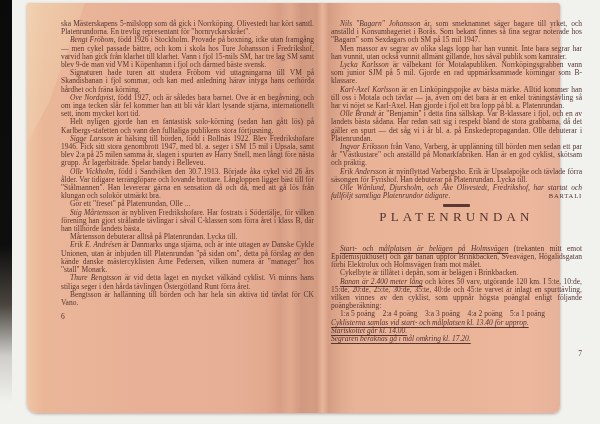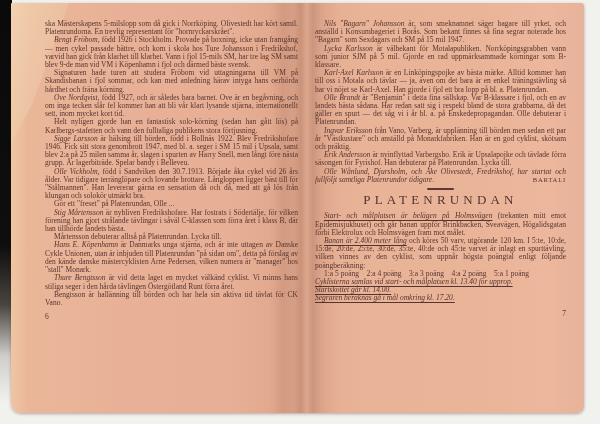--- a/index.html
+++ b/index.html
@@ -6,27 +6,28 @@
   body{
     width:600px;height:424px;position:relative;overflow:hidden;
     background:#f1f1ee;
     font-family:"Liberation Serif","DejaVu Serif",serif;
   }
   .black-edge{
     position:absolute;left:0;top:0;width:12px;height:424px;
     background:linear-gradient(180deg,#0a0a0a 0%,#0e0e0e 58%,#4a453f 72%,#cfcecb 84%,#f1f1ee 95%);
   }
   .paper{
-    position:absolute;left:11px;top:3px;width:573px;height:410px;
+    position:absolute;left:27px;top:3px;width:505px;height:410px;
     border-radius:2px 3px 7px 10px;
     background:linear-gradient(90deg,
       #efc5a4 0%, #eab698 3%, #e8b197 20%, #e7b096 38%,
       #e2a98e 45%, #d89f86 47.5%, #e2ab90 49.5%, #d69e85 51.5%,
       #e5ae93 54%, #e9b398 62%, #eab499 82%, #ecb79c 94%, #e6b29a 100%);
     box-shadow:0 1px 3px rgba(60,30,20,.35);
+    padding-left:28px;
   }
   .corner-light{
     position:absolute;left:0;top:0;width:58px;height:160px;
     background:linear-gradient(105deg,#f2d6b4 0%,#eeca aa 40%,rgba(238,200,165,.0) 85%);
     background:linear-gradient(105deg,#f2d6b4 0%,#edc7a6 45%,rgba(238,200,165,0) 90%);
     clip-path:polygon(0 0,100% 0,38% 62%,0 88%);
     opacity:.75;pointer-events:none;
   }
   .gutter{
     position:absolute;left:262px;top:0;width:66px;height:100%;
@@ -49,21 +50,21 @@
   .seg-i{font-style:italic;}
   .seg-iu{font-style:italic;text-decoration:underline;text-underline-offset:1.5px;}
   .byline{
     text-align:right;font-size:6.6px;letter-spacing:.8px;color:#563530;
     margin-top:-8px;
   }
   .divider{
     width:27px;height:2.4px;background:#5c3931;margin:5px auto 2px auto;border-radius:1px;
   }
   .section-title{
-    margin:1px 0 4px 0;text-align:center;color:#53332d;
+    margin:1px 0 20px 0;text-align:center;color:#53332d;
     font-size:13px;font-weight:normal;letter-spacing:4.2px;font-family:"Liberation Serif",serif;
   }
   .pnum{font-size:7.5px;color:#563530;margin-top:5px;}
   .pnum-left{text-align:left;}
   .pnum-right{text-align:right;margin-top:6px;}
 </style>
 </head>
 <body>
 
 <div class="black-edge"></div>
@@ -77,42 +78,44 @@
         <p class="para"><span class="seg-n">ska Mästerskapens 5-milslopp som då gick i Norrköping. Olivestedt har kört samtl. Platenrundorna. En trevlig representant för "hornryckarskrået".</span></p>
         <p class="para gap ind"><span class="seg-i">Bengt Fröbom,</span><span class="seg-n"> född 1926 i Stockholm. Provade på boxning, icke utan framgång — men cykel passade bättre, och kom i skola hos Ture Johansson i Fredrikshof, varvid han gick från klarhet till klarhet. Vann i fjol 15-mils SM, har tre lag SM samt blev 9-de man vid VM i Köpenhamn i fjol och därmed bäste svensk.</span></p>
         <p class="para ind"><span class="seg-n">Signaturen hade turen att studera Fröbom vid uttagningarna till VM på Skandisbanan i fjol sommar, och kan med anledning härav intyga hans oerhörda hårdhet och fräna körning.</span></p>
         <p class="para gap ind"><span class="seg-i">Ove Nordqvist,</span><span class="seg-n"> född 1927, och är således bara barnet. Ove är en begåvning, och om inga tecken slår fel kommer han att bli vår klart lysande stjärna, internationellt sett, inom mycket kort tid.</span></p>
         <p class="para ind"><span class="seg-n">Helt nyligen gjorde han en fantastisk solo-körning (sedan han gått lös) på Karlbergs-stafetten och vann den fulltaliga publikens stora förtjusning.</span></p>
         <p class="para gap ind"><span class="seg-i">Sigge Larsson</span><span class="seg-n"> är hälsing till börden, född i Bollnäs 1922. Blev Fredrikshofare 1946. Fick sitt stora genombrott 1947, med bl. a. seger i SM 15 mil i Upsala, samt blev 2:a på 25 milen samma år, slagen i spurten av Harry Snell, men långt före nästa grupp. Är lagerbiträde. Spelar bandy i Belleveu.</span></p>
         <p class="para gap ind"><span class="seg-i">Olle Vickholm,</span><span class="seg-n"> född i Sandviken den 30.7.1913. Började åka cykel vid 26 års ålder. Var tidigare terränglöpare och lovande brottare. Långloppen ligger bäst till för "Stålmannen". Han levererar gärna en sensation då och då, med att gå lös från klungan och solokör utmärkt bra.</span></p>
         <p class="para ind"><span class="seg-n">Gör ett "freset" på Platenrundan, Olle ...</span></p>
         <p class="para gap ind"><span class="seg-i">Stig Mårtensson</span><span class="seg-n"> är nybliven Fredrikshofare. Har fostrats i Södertälje, för vilken förening han gjort strålande tävlingar i såväl C-klassen som förra året i klass B, där han tillhörde landets bästa.</span></p>
         <p class="para ind"><span class="seg-n">Mårtensson debuterar alltså på Platenrundan. Lycka till.</span></p>
-        <p class="para gap ind"><span class="seg-i">Hans E. Köpenhamn</span><span class="seg-n"> är Danmarks unga stjärna, och är inte uttagen av Danske Cykle Unionen, utan är inbjuden till Platenrundan "på sidan om", detta på förslag av den kände danske mästercyklisten Arne Pedersen, vilken numera är "manager" hos "stall" Monark.</span></p>
+        <p class="para gap ind"><span class="seg-i">Erik E. Andrésen</span><span class="seg-n"> är Danmarks unga stjärna, och är inte uttagen av Danske Cykle Unionen, utan är inbjuden till Platenrundan "på sidan om", detta på förslag av den kände danske mästercyklisten Arne Pedersen, vilken numera är "manager" hos "stall" Monark.</span></p>
         <p class="para gap ind"><span class="seg-i">Thure Bengtsson</span><span class="seg-n"> är vid detta laget en mycket välkänd cyklist. Vi minns hans stiliga seger i den hårda tävlingen Östergötland Runt förra året.</span></p>
         <p class="para ind"><span class="seg-n">Bengtsson är hallänning till börden och har hela sin aktiva tid tävlat för CK Vano.</span></p>
       </div>
     <div class="pnum pnum-left">6</div>
   </div>
 
   <div class="page page-right">
     <div class="col">
         <p class="para ind"><span class="seg-i">Nils "Bagarn" Johansson</span><span class="seg-n"> är, som smeknamnet säger bagare till yrket, och anställd i Konsumbageriet i Borås. Som bekant finnes så fina segrar noterade hos "Bagarn" som Sexdagars och SM på 15 mil 1947.</span></p>
+        <p class="para ind"><span class="seg-n">Men massor av segrar av olika slags lopp har han vunnit. Inte bara segrar har han vunnit, utan också vunnit allmänt gillande, hos såväl publik som kamrater.</span></p>
         <p class="para gap ind"><span class="seg-i">Lycka Karlsson</span><span class="seg-n"> är välbekant för Motalapubliken. Norrköpingsgrabben vann som junior SJM på 5 mil. Gjorde en rad uppmärksammade körningar som B-klassare.</span></p>
         <p class="para ind"><span class="seg-i">Karl-Axel Karlsson</span><span class="seg-n"> är en Linköpingspojke av bästa märke. Alltid kommer han till oss i Motala och tävlar — ja, även om det bara är en enkel träningstävling så har vi nöjet se Karl-Axel. Han gjorde i fjol ett bra lopp på bl. a. Platenrundan.</span></p>
         <p class="para gap ind"><span class="seg-i">Olle Brandt</span><span class="seg-n"> är "Benjamin" i detta fina sällskap. Var B-klassare i fjol, och en av landets bästa sådana. Har redan satt sig i respekt bland de stora grabbarna, då det gäller en spurt — det såg vi i år bl. a. på Enskedepropagandan. Olle debuterar i Platenrundan.</span></p>
         <p class="para gap ind"><span class="seg-i">Ingvar Eriksson</span><span class="seg-n"> från Vano, Varberg, är upplänning till börden men sedan ett par år "Västkustare" och anställd på Monarkfabriken. Han är en god cyklist, skötsam och präktig.</span></p>
         <p class="para ind"><span class="seg-i">Erik Andersson</span><span class="seg-n"> är nyinflyttad Varbergsbo. Erik är Upsalapojke och tävlade förra säsongen för Fyrishof. Han debuterar på Platenrundan. Lycka till.</span></p>
         <p class="para gap ind"><span class="seg-i">Olle Wånlund, Djursholm, och Åke Olivestedt, Fredrikshof, har startat och fullföljt samtliga Platenrundor tidigare.</span></p>
       </div>
     <div class="byline">BARTALI</div>
     <div class="divider"></div>
     <div class="section-title">PLATENRUNDAN</div>
     <div class="col">
         <p class="para ind"><span class="seg-iu">Start- och målplatsen är belägen på Holmsvägen</span><span class="seg-n"> (trekanten mitt emot Epidemisjukhuset) och går banan uppför Brinkbacken, Sveavägen, Högalidsgatan förbi Elektrolux och Holmsvägen fram mot målet.</span></p>
+        <p class="para ind"><span class="seg-n">Cykelbyte är tillåtet i depån, som är belägen i Brinkbacken.</span></p>
         <p class="para ind"><span class="seg-iu">Banan är 2.400 meter lång</span><span class="seg-n"> och köres 50 varv, utgörande 120 km. I 5:te, 10:de, 15:de, 20:de, 25:te, 30:de, 35:te, 40:de och 45:te varvet är inlagt en spurttävling, vilken vinnes av den cyklist, som uppnår högsta poängtal enligt följande poängberäkning:</span></p>
         <p class="para ind"><span class="seg-n">1:a 5 poäng  2:a 4 poäng  3:a 3 poäng  4:a 2 poäng  5:a 1 poäng</span></p>
         <p class="para"><span class="seg-iu">Cyklisterna samlas vid start- och målplatsen kl. 13.40 för upprop.</span></p>
         <p class="para gap"><span class="seg-iu">Startskottet går kl. 14.00.</span></p>
         <p class="para gap"><span class="seg-iu">Segraren beräknas gå i mål omkring kl. 17.20.</span></p>
       </div>
     <div class="pnum pnum-right">7</div>
   </div>
 </div>
 

